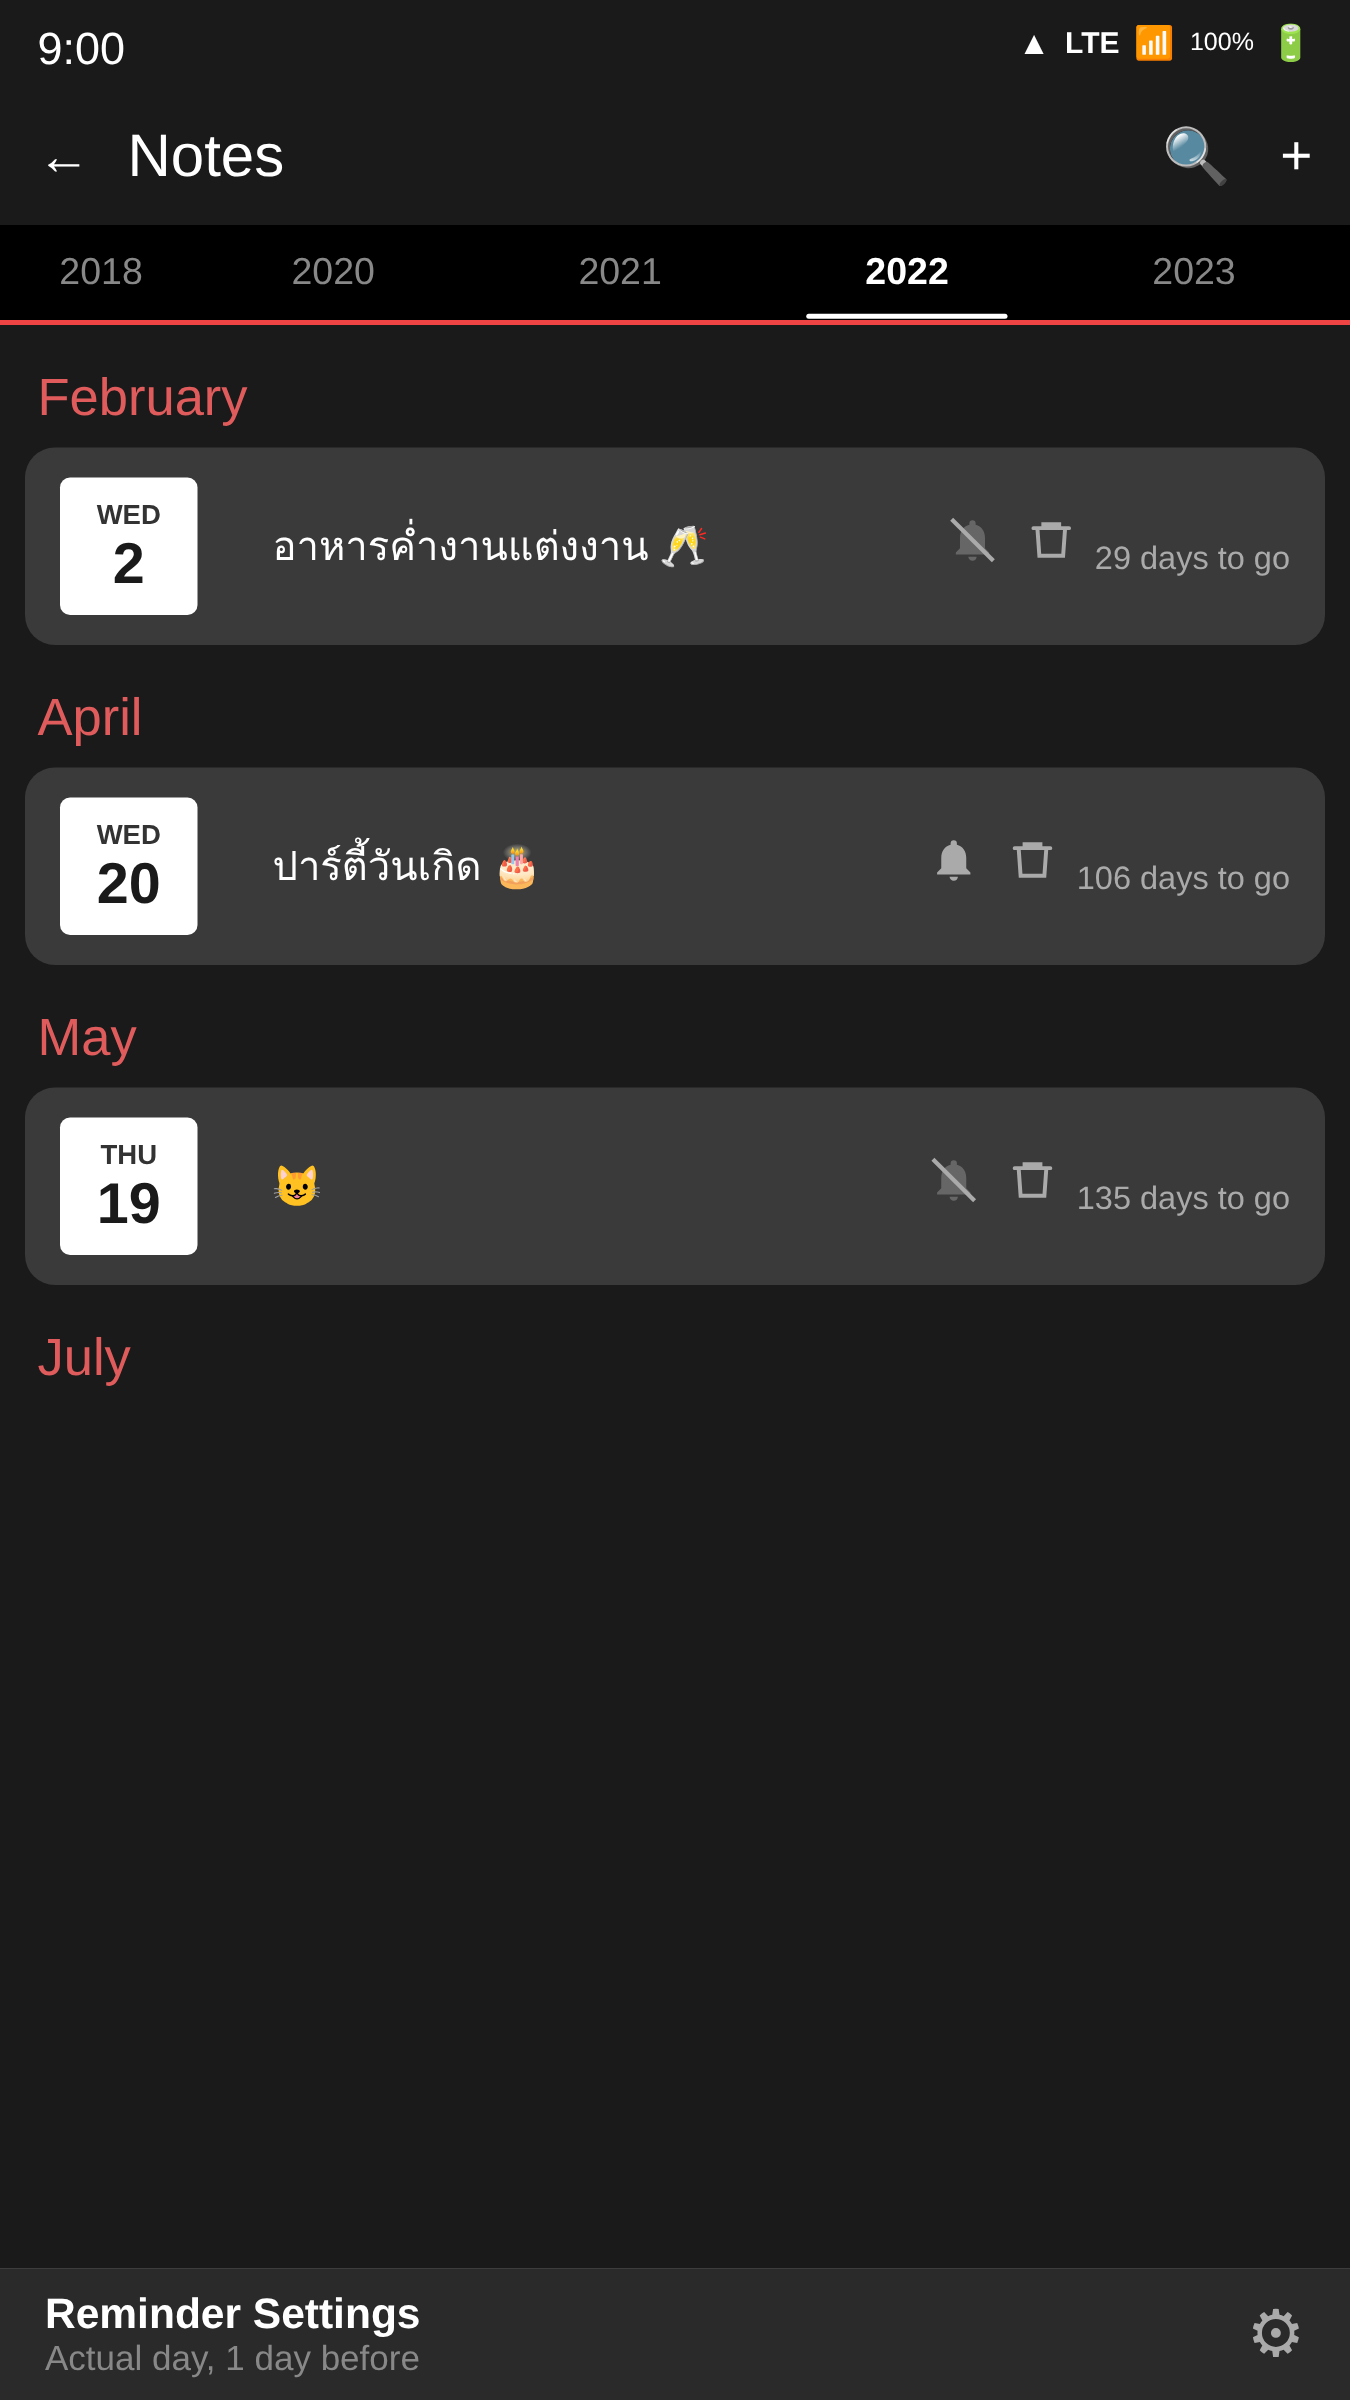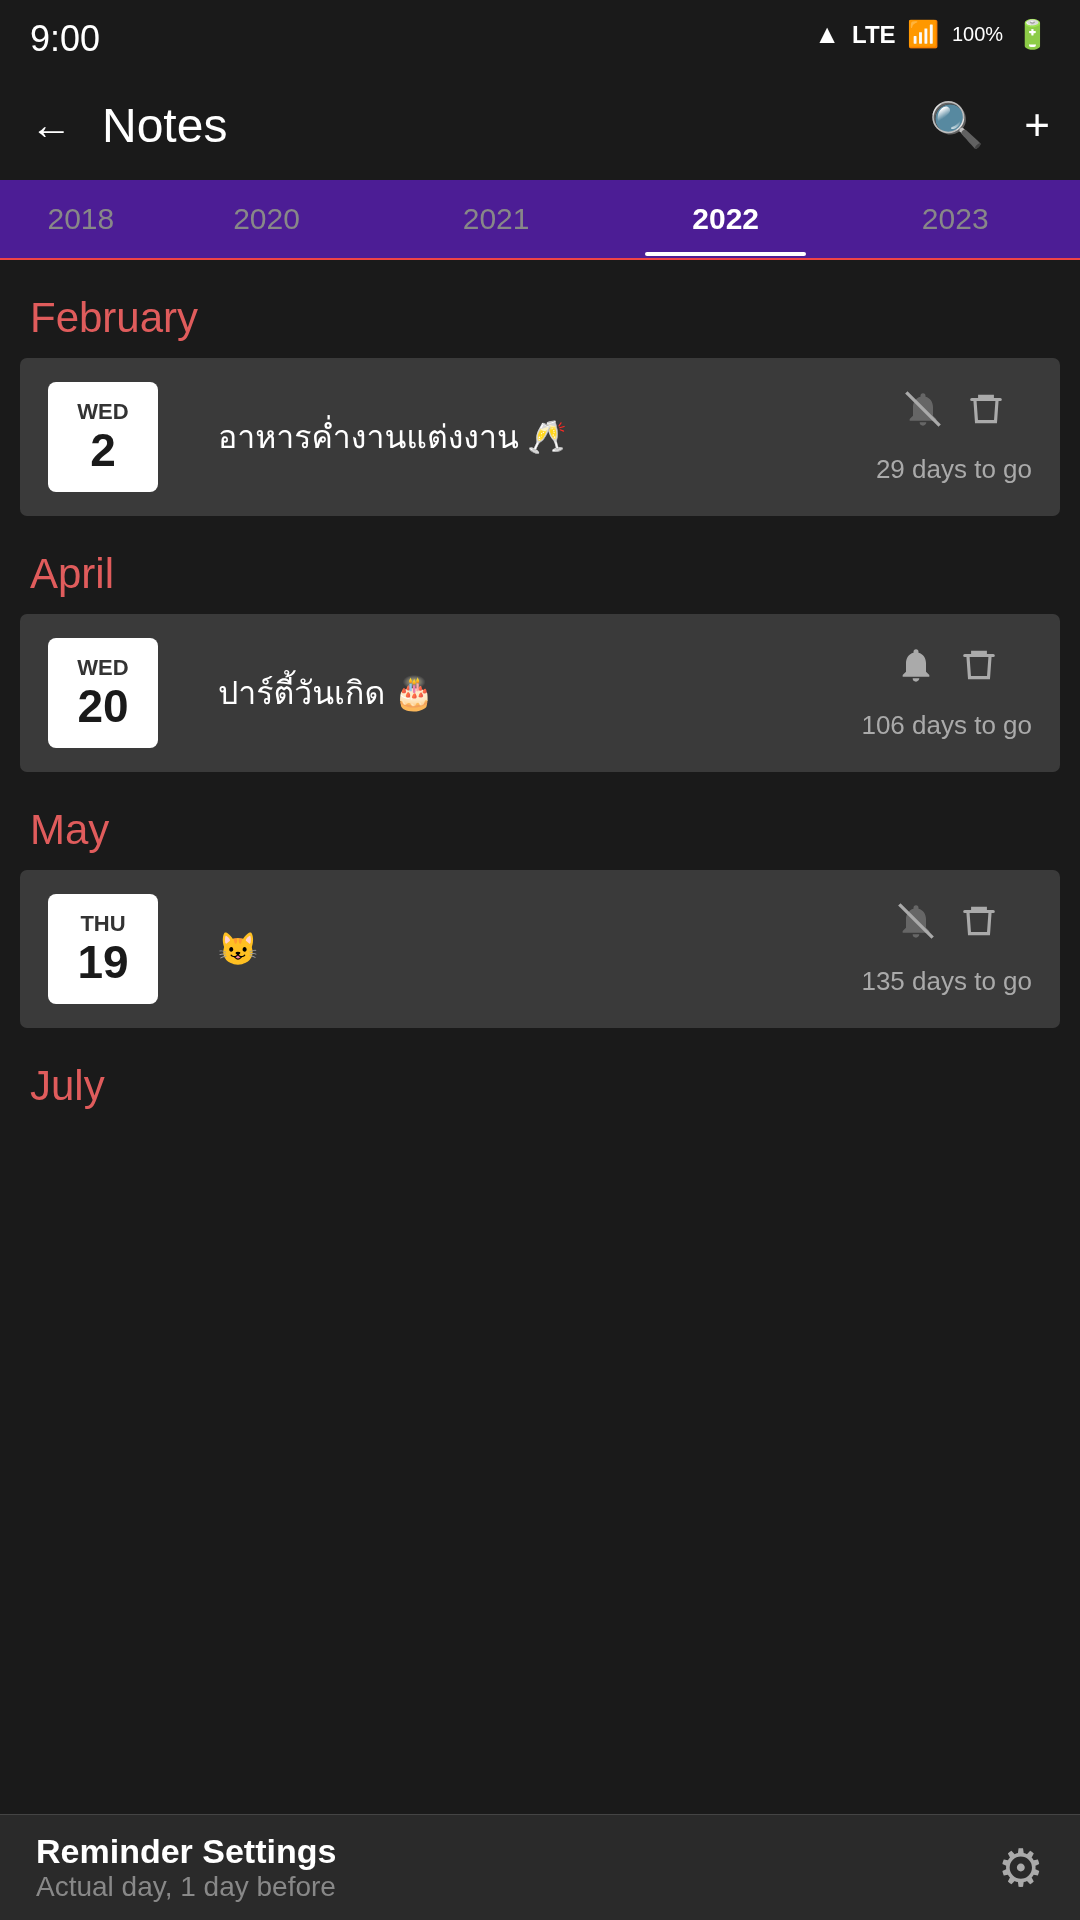--- a/index.html
+++ b/index.html
@@ -68,25 +68,25 @@
       align-items: center;
     }
     .header-icon {
       font-size: 44px;
       color: #ffffff;
       cursor: pointer;
     }
 
     
     .year-tabs {
-      background: #4c1d95;
+      background: #000000;
       display: flex;
       align-items: center;
       padding: 0 10px;
-      border-bottom: 2px solid #ef4444;
+      border-bottom: 4px solid #ef4444;
       height: 80px;
       overflow: hidden;
     }
     .year-tab {
       flex: 1;
       text-align: center;
       font-size: 30px;
       color: #888;
       padding: 20px 5px;
       cursor: pointer;
@@ -119,21 +119,21 @@
     .month-label {
       font-size: 42px;
       font-weight: 500;
       color: #e05c5c;
       padding: 24px 10px 16px 10px;
     }
 
     
     .note-card {
       background: #3a3a3a;
-      border-radius: 7px;
+      border-radius: 24px;
       padding: 24px 28px;
       display: flex;
       align-items: center;
       margin-bottom: 10px;
       gap: 24px;
     }
 
     .date-box {
       background: #ffffff;
       color: #1a1a1a;
@@ -167,22 +167,22 @@
       margin-left: 36px;
     }
     .note-title {
       font-size: 32px;
       color: #ffffff;
       line-height: 1.4;
     }
 
     .note-actions {
       display: flex;
-      flex-direction: column;
-      align-items: center;
+      flex-direction: row;
+      align-items: flex-end;
       gap: 16px;
       min-width: 140px;
     }
     .note-action-icons {
       display: flex;
       gap: 24px;
       align-items: center;
     }
     .action-icon {
       font-size: 38px;

